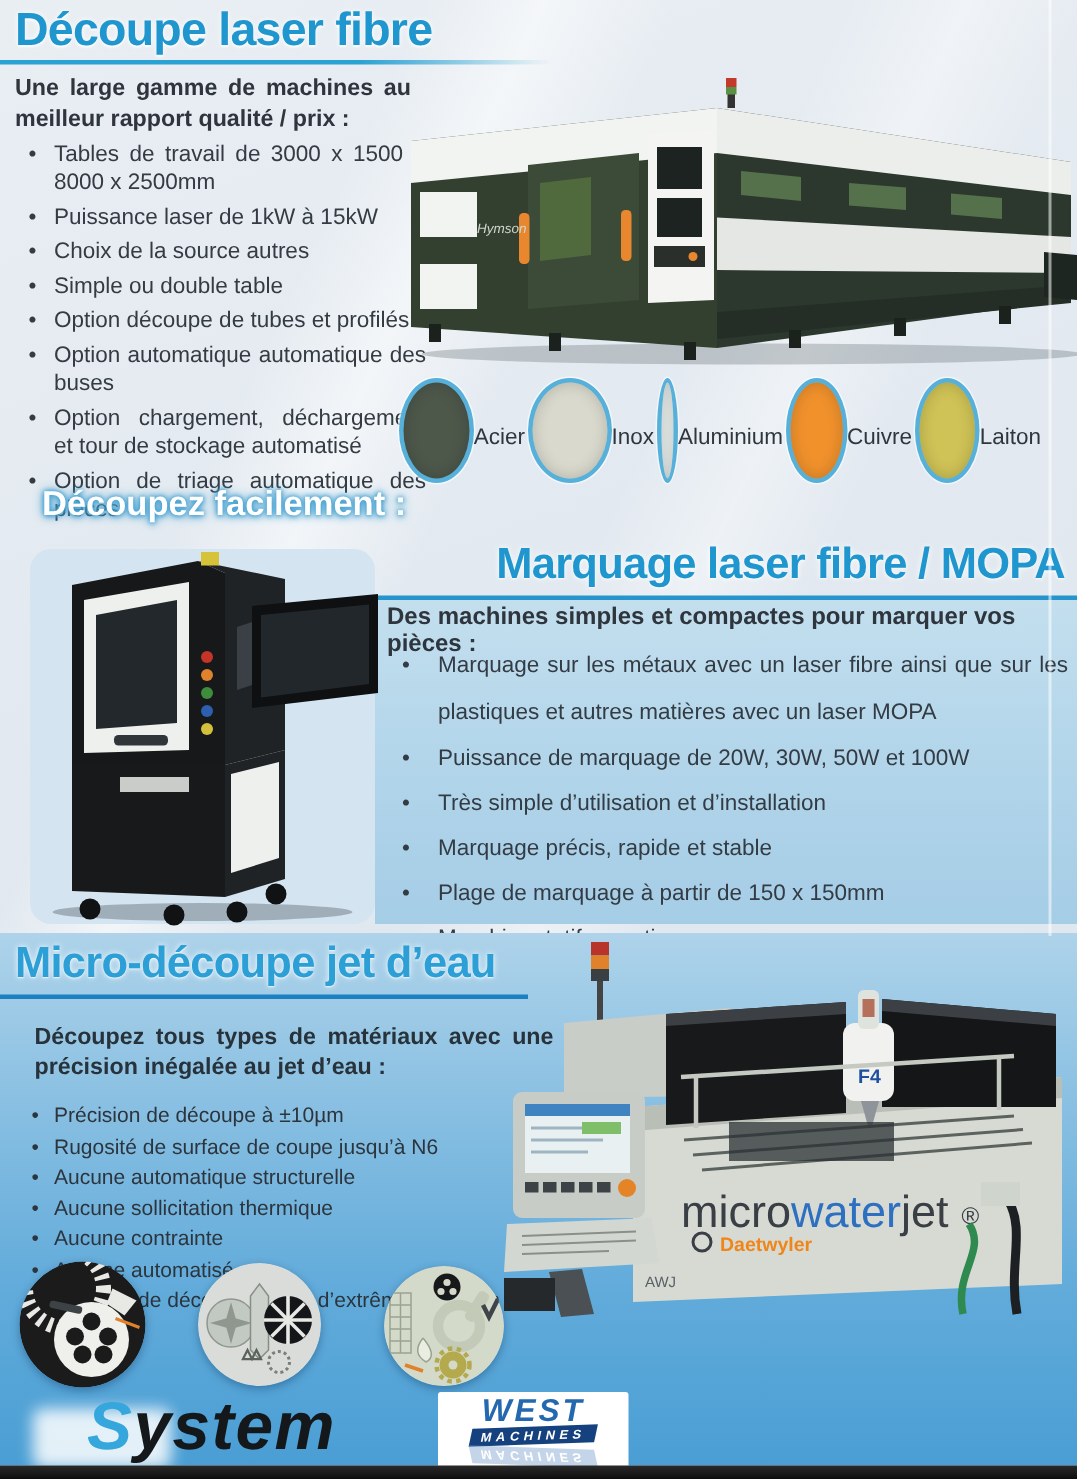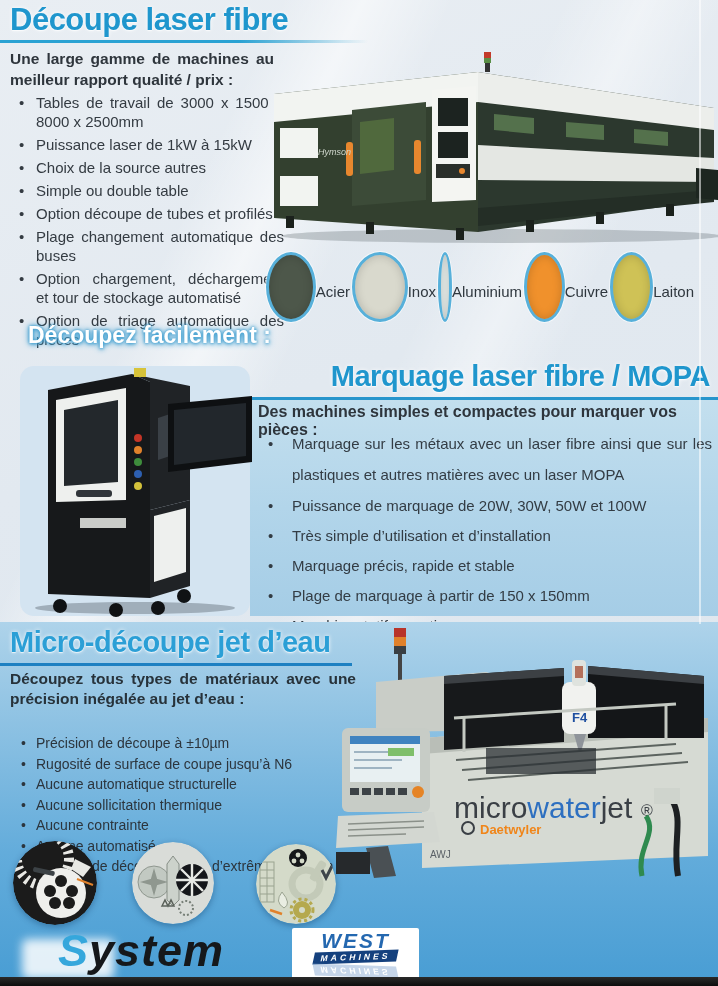--- a/index.html
+++ b/index.html
@@ -89,21 +89,21 @@
   <div class="abs rule1"></div>
 
   <p id="intro1" class="abs intro" style="margin:0;">Une large gamme de machines au meilleur rapport qualité / prix :</p>
 
   <ul id="list1" class="abs blist">
     <li>Tables de travail de 3000 x 1500 à 8000 x 2500mm</li>
       <li>Puissance laser de 1kW à 15kW</li>
       <li>Choix de la source autres</li>
       <li>Simple ou double table</li>
       <li>Option découpe de tubes et profilés</li>
-      <li>Plage changement automatique des buses</li>
+      <li>Option automatique automatique des buses</li>
       <li>Option chargement, déchargement et tour de stockage automatisé</li>
       <li>Option de triage automatique des pièces</li>
   </ul>
 
   <svg id="fiber-photo" class="abs photo" width="452" height="195" viewBox="0 0 452 195">
     <ellipse cx="235" cy="186" rx="220" ry="7" fill="rgba(60,70,75,.25)"></ellipse>
 
     <polygon points="212,22 448,58 448,150 212,182" fill="#2c382e"></polygon>
     <polygon points="212,22 448,58 448,80 212,52" fill="#eceeeb"></polygon>
     <polygon points="212,95 448,108 448,132 212,130" fill="#e4e7e3"></polygon>
@@ -219,21 +219,21 @@
       <circle cx="40" cy="246" r="7"></circle>
         <circle cx="96" cy="250" r="7"></circle>
         <circle cx="138" cy="248" r="7"></circle>
         <circle cx="164" cy="236" r="7"></circle>
     </g>
   </svg>
 
   <div id="band3" class="abs"></div>
   <h2 id="title3" class="abs h-blue" style="margin:0;">Micro-découpe jet d’eau</h2>
   <div class="abs rule3"></div>
-  <p id="intro3" class="abs intro" style="margin:0;">Découpez tous types de matériaux avec une précision inégalée au jet d’eau :</p>
+  <p id="intro3" class="abs intro" style="margin:13px;">Découpez tous types de matériaux avec une précision inégalée au jet d’eau :</p>
   <ul id="list3" class="abs blist">
     <li>Précision de découpe à ±10µm</li>
       <li>Rugosité de surface de coupe jusqu’à N6</li>
       <li>Aucune automatique structurelle</li>
       <li>Aucune sollicitation thermique</li>
       <li>Aucune contrainte</li>
       <li>Aucune automatisé</li>
       <li>Procédé de découpe à froid d’extrême précision</li>
   </ul>
 

